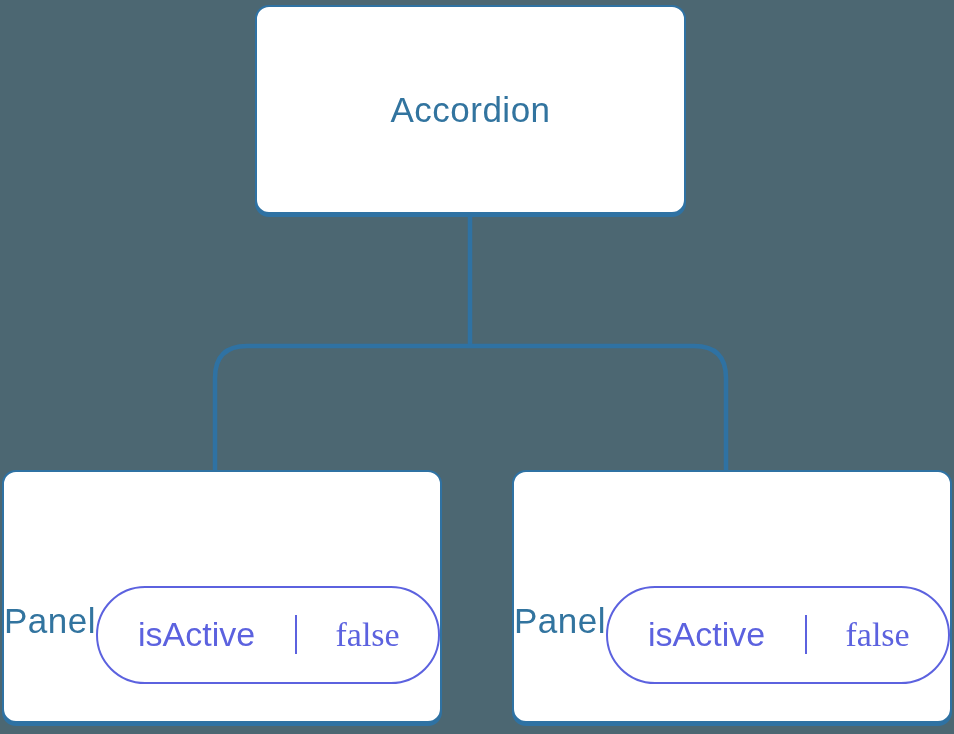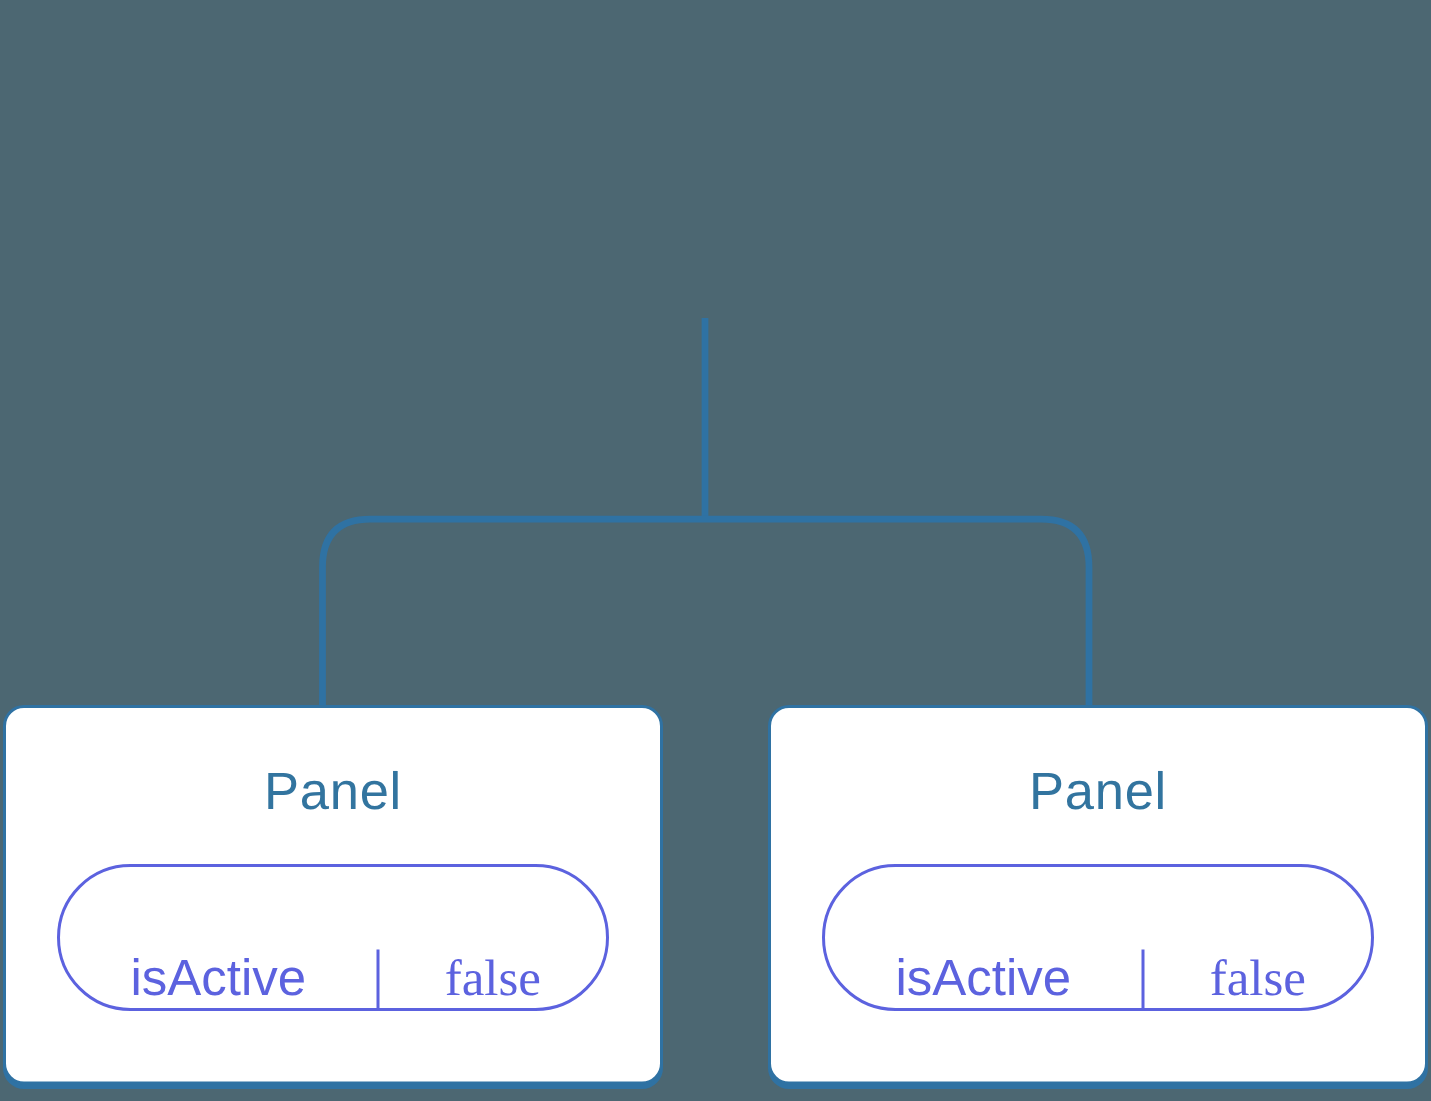--- a/index.html
+++ b/index.html
@@ -43,35 +43,35 @@
   .node-title {
     color: #32749F;
     font-size: 35px;
     font-weight: 500;
     letter-spacing: 0.5px;
   }
   .node-panel {
     top: 470px;
     width: 440px; height: 253px;
     display: flex;
-    flex-direction: column;
+    flex-direction: row;
     align-items: center;
-    padding-top: 36px;
+    padding-top: 48px;
     box-sizing: border-box;
   }
   .node-panel.left  { left: 2px; }
   .node-panel.right { left: 512px; }
   .state-pill {
     margin-top: 28px;
     width: 368px;
     height: 98px;
     border: 2px solid #5C62DF;
     border-radius: 49px;
     display: flex;
-    align-items: flex-end;
+    align-items: center;
     box-sizing: border-box;
     overflow: hidden;
     background: #FFFFFF;
   }
   .state-cell {
     display: flex;
     align-items: center;
     justify-content: center;
     color: #5C62DF;
     font-size: 34px;
@@ -89,20 +89,23 @@
 </head>
 <body>
 
 <div class="canvas">
 
   <svg class="connectors" viewBox="0 0 954 734" xmlns="http://www.w3.org/2000/svg" aria-hidden="true">
     <path d="M470 212 L470 346"></path>
     <path d="M215 470 L215 378 Q215 346 247 346 L694 346 Q726 346 726 378 L726 470"></path>
   </svg>
 
+  <div class="node node-root">
+    <span class="node-title">Accordion</span>
+  </div>
 
   <div class="node node-panel left">
     <span class="node-title">Panel</span>
     <div class="state-pill">
       <span class="state-cell state-key">isActive</span>
       <span class="state-cell state-value">false</span>
     </div>
   </div>
 
   <div class="node node-panel right">

